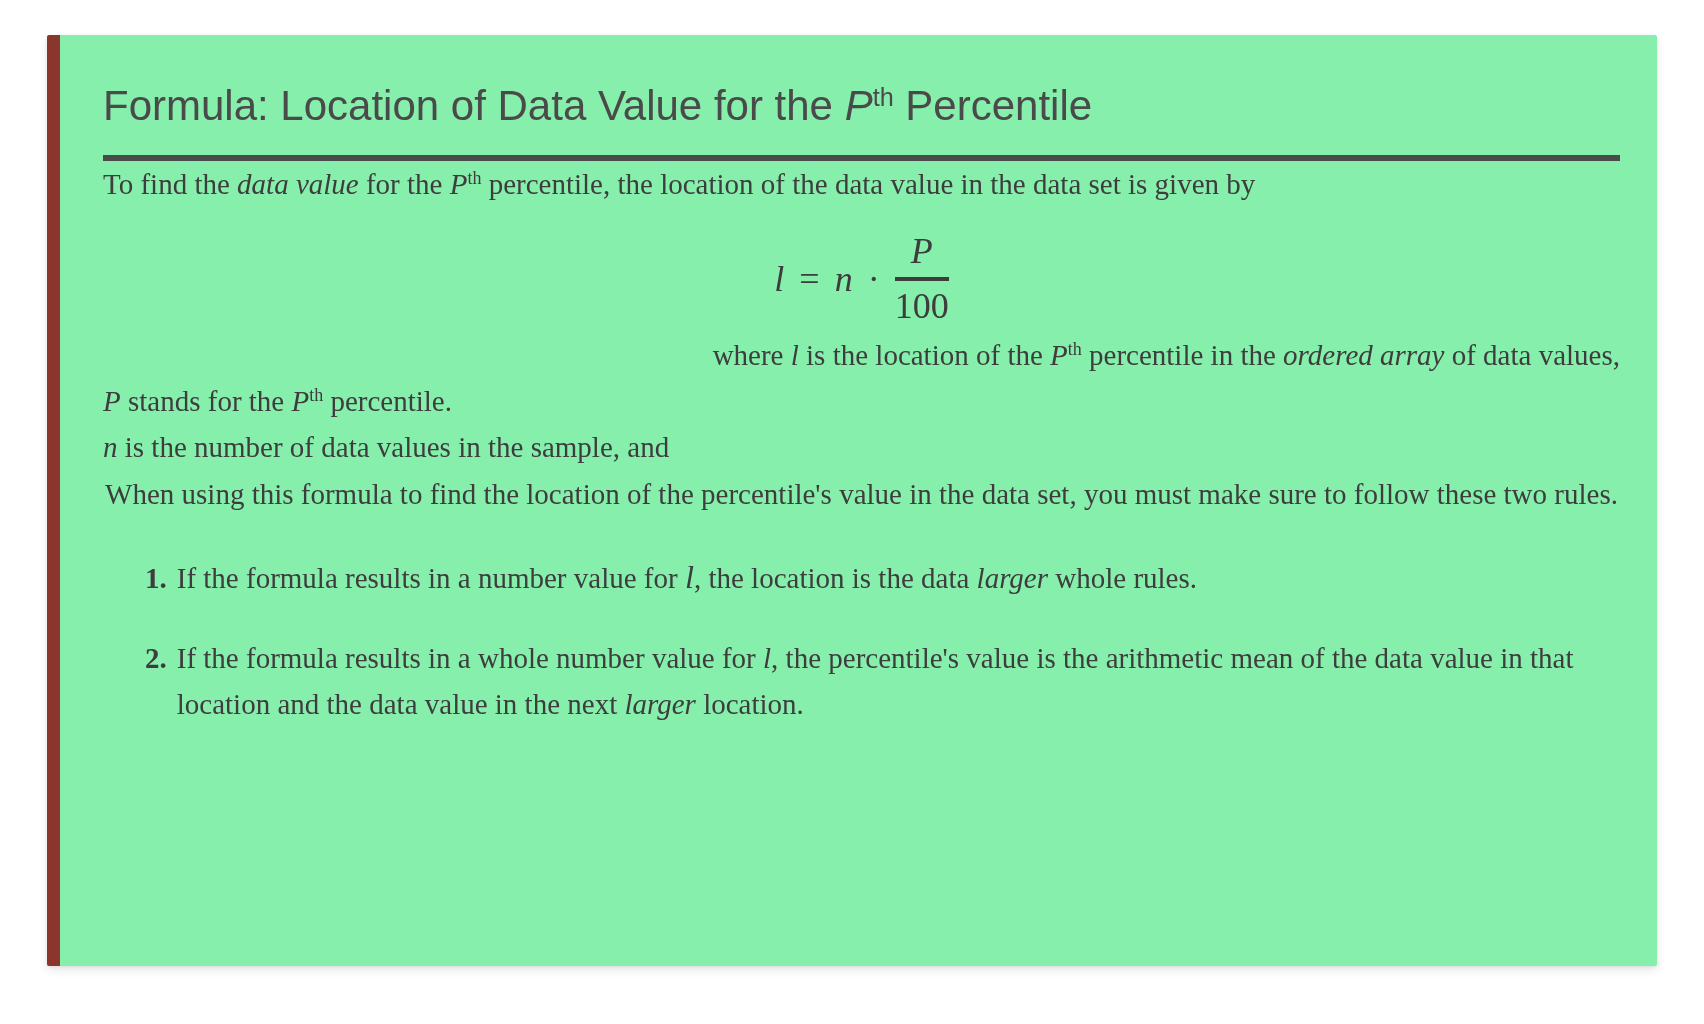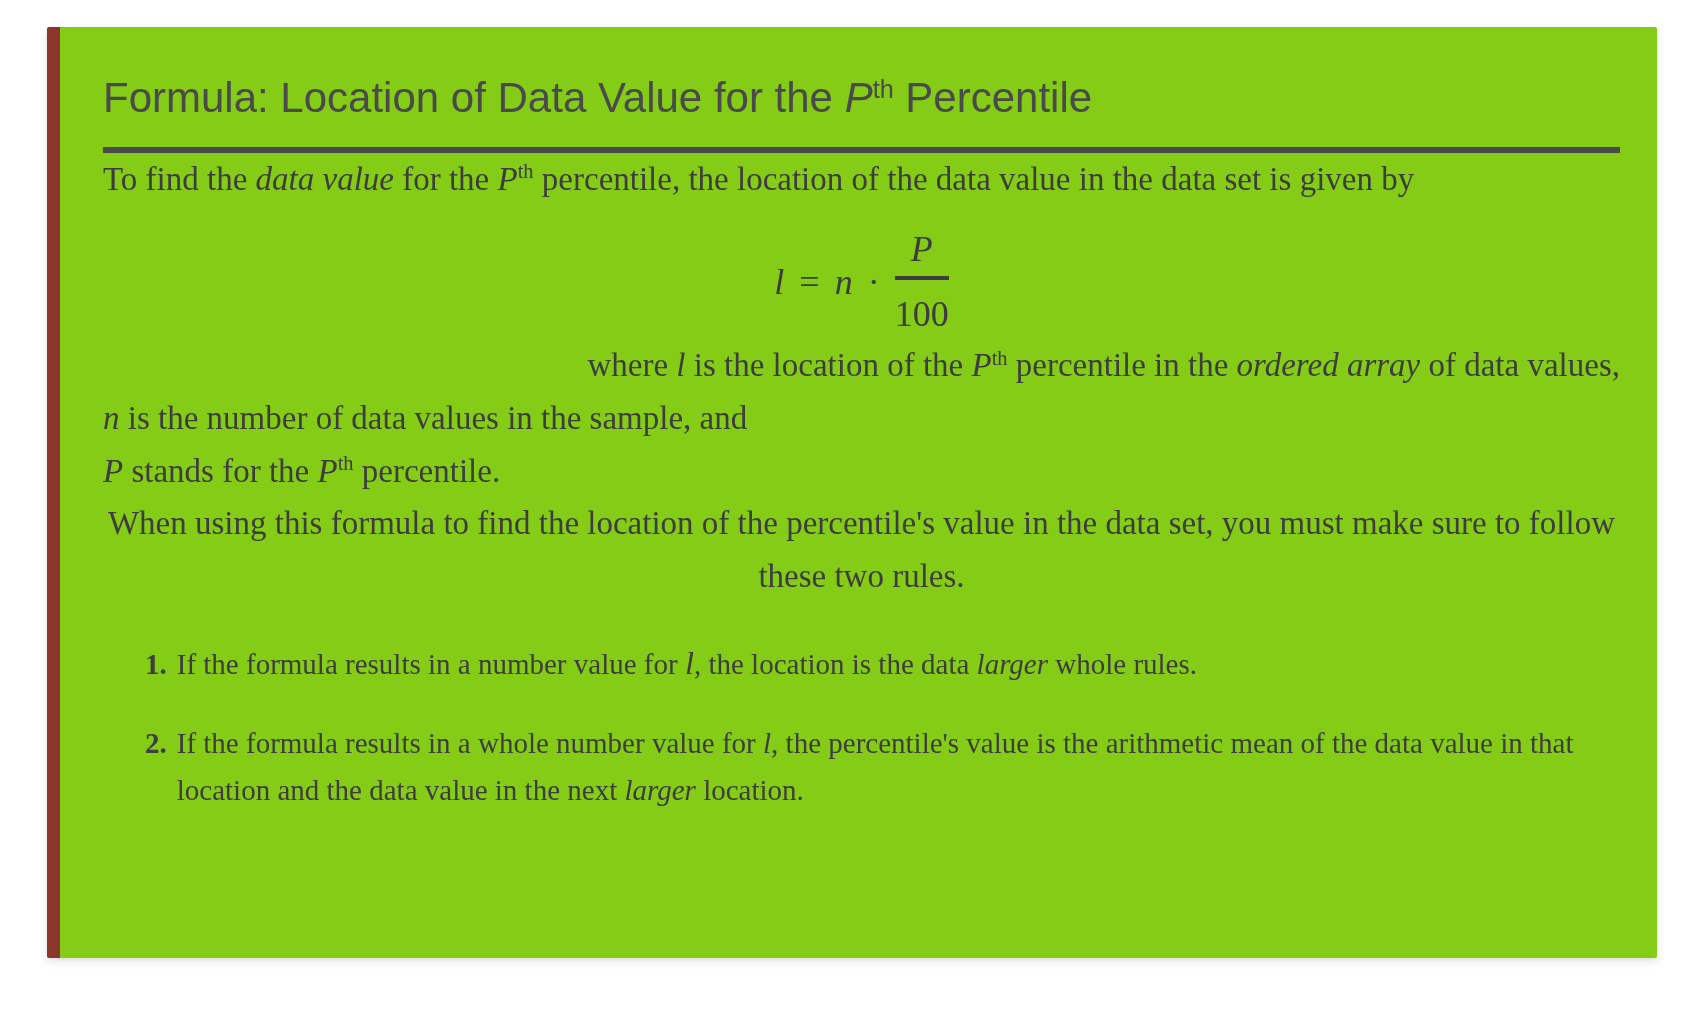--- a/index.html
+++ b/index.html
@@ -5,23 +5,23 @@
   html, body {
     margin: 0;
     padding: 0;
     background: #ffffff;
     width: 1704px;
     height: 1024px;
     font-family: "Liberation Serif", serif;
   }
   .formula-box {
     box-sizing: border-box;
-    margin: 27px 47px 0 47px;
+    margin: 35px 47px 0 47px;
     min-height: 931px;
-    background: #84cc16;
+    background: #86efac;
     border-left: 13px solid #8a362c;
     border-radius: 2px;
     box-shadow: 0 4px 10px rgba(0,0,0,0.10), 0 1px 3px rgba(0,0,0,0.06);
     padding: 45px 37px 38px 43px;
     color: #3d3d3d;
   }
   .box-title {
     font-family: "Liberation Sans", sans-serif;
     font-size: 42px;
     font-weight: 400;
@@ -35,21 +35,21 @@
     position: relative;
     top: -0.55em;
   }
   .title-rule {
     height: 6px;
     background: #4a4a4a;
     border: none;
     margin: 22px 0 0 0;
   }
   p.body-text {
-    font-size: 33px;
+    font-size: 29px;
     line-height: 1.6;
     margin: 0;
     color: #3d3d3d;
   }
   .it { font-style: italic; }
   .sup-sm {
     font-size: 0.62em;
     position: relative;
     top: -0.55em;
   }
@@ -73,21 +73,21 @@
     display: inline-flex;
     flex-direction: column;
     align-items: center;
     line-height: 1.15;
   }
   .frac .num {
     font-style: italic;
     padding: 0 16px 5px 16px;
     border-bottom: 4px solid #3d3d3d;
   }
-  .frac .den { padding-top: 14px; }
+  .frac .den { padding-top: 5px; }
   .p-where { margin-top: 14px; text-align: right; }
   .p-n { margin-top: 27px; }
   .p-p { margin-top: 27px; }
   .p-rules-intro { margin-top: 31px; text-align: center; }
   .rule-item {
     display: flex;
     gap: 10px;
     font-size: 29px;
     line-height: 1.6;
     padding-left: 42px;
@@ -117,23 +117,23 @@
     <span class="mvar">n</span>
     <span>·</span>
     <span class="frac">
       <span class="num">P</span>
       <span class="den">100</span>
     </span>
   </div>
 
   <p class="body-text p-where"><span>where </span><span class="it">l</span><span> is the location of the </span><span class="it">P</span><span class="sup-sm">th</span><span> percentile in the </span><span class="it">ordered array</span><span> of data values,</span></p>
 
+  <p class="body-text p-p"><span class="it">P</span><span> stands for the </span><span class="it">P</span><span class="sup-sm">th</span><span> percentile.</span></p>
+
   <p class="body-text p-n"><span class="it">n</span><span> is the number of data values in the sample, and</span></p>
-
-  <p class="body-text p-p"><span class="it">P</span><span> stands for the </span><span class="it">P</span><span class="sup-sm">th</span><span> percentile.</span></p>
 
   <p class="body-text p-rules-intro">When using this formula to find the location of the percentile's value in the data set, you must make sure to follow these two rules.</p>
 
   <div class="rule-item rule-item-1">
     <span class="rule-num">1.</span>
     <span class="body-text"><span>If the formula results in a number value for </span><span class="math-l">l</span><span>, the location is the data </span><span class="it">larger</span><span> whole rules.</span></span>
   </div>
 
   <div class="rule-item rule-item-2">
     <span class="rule-num">2.</span>

